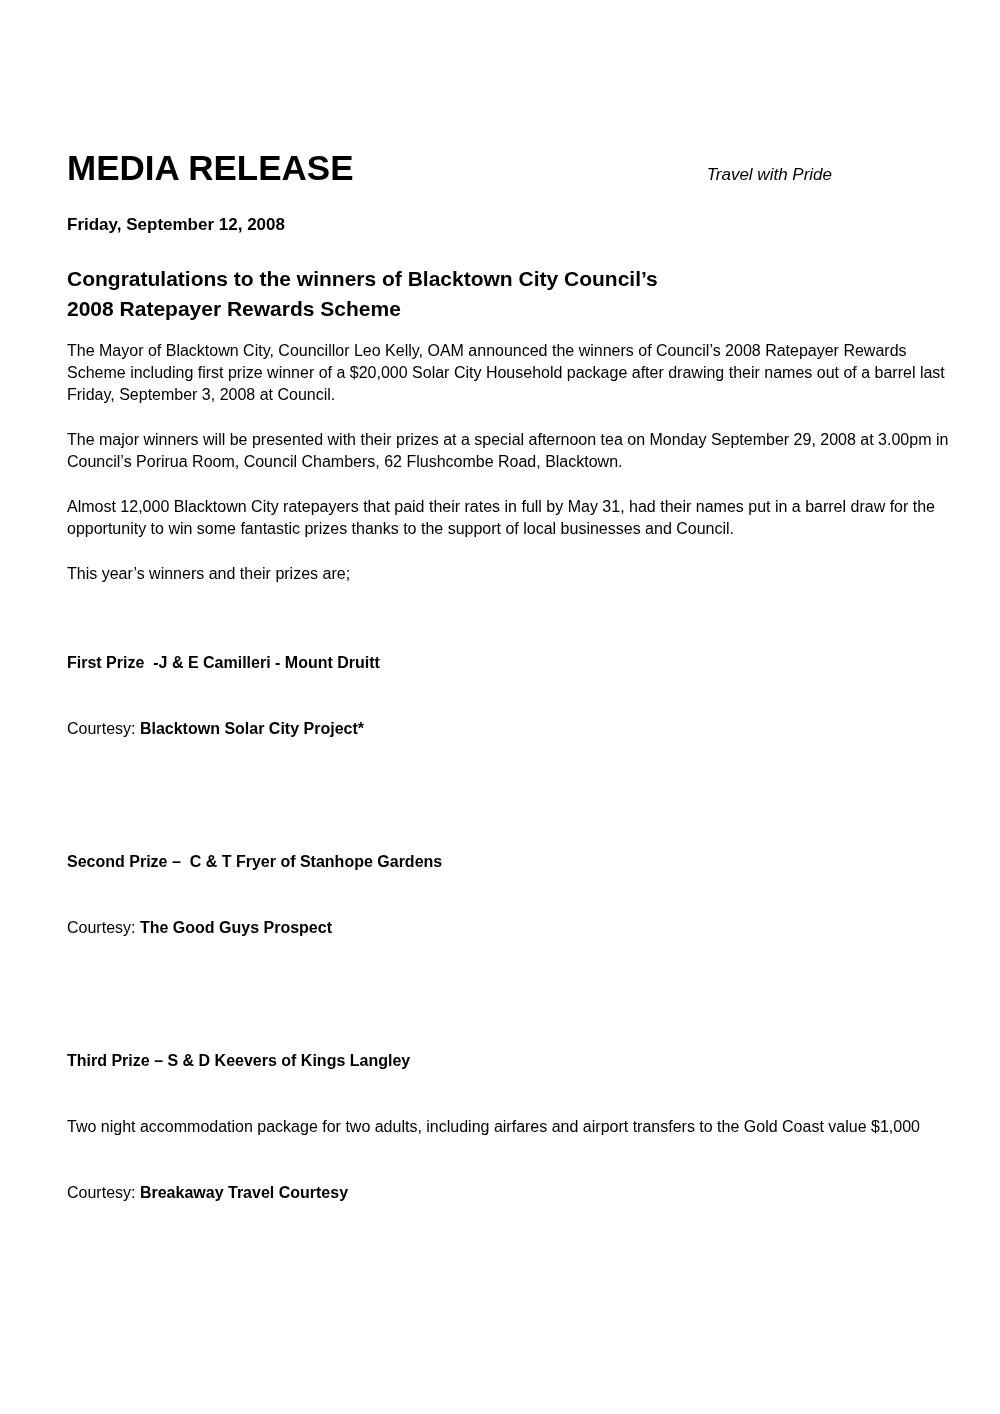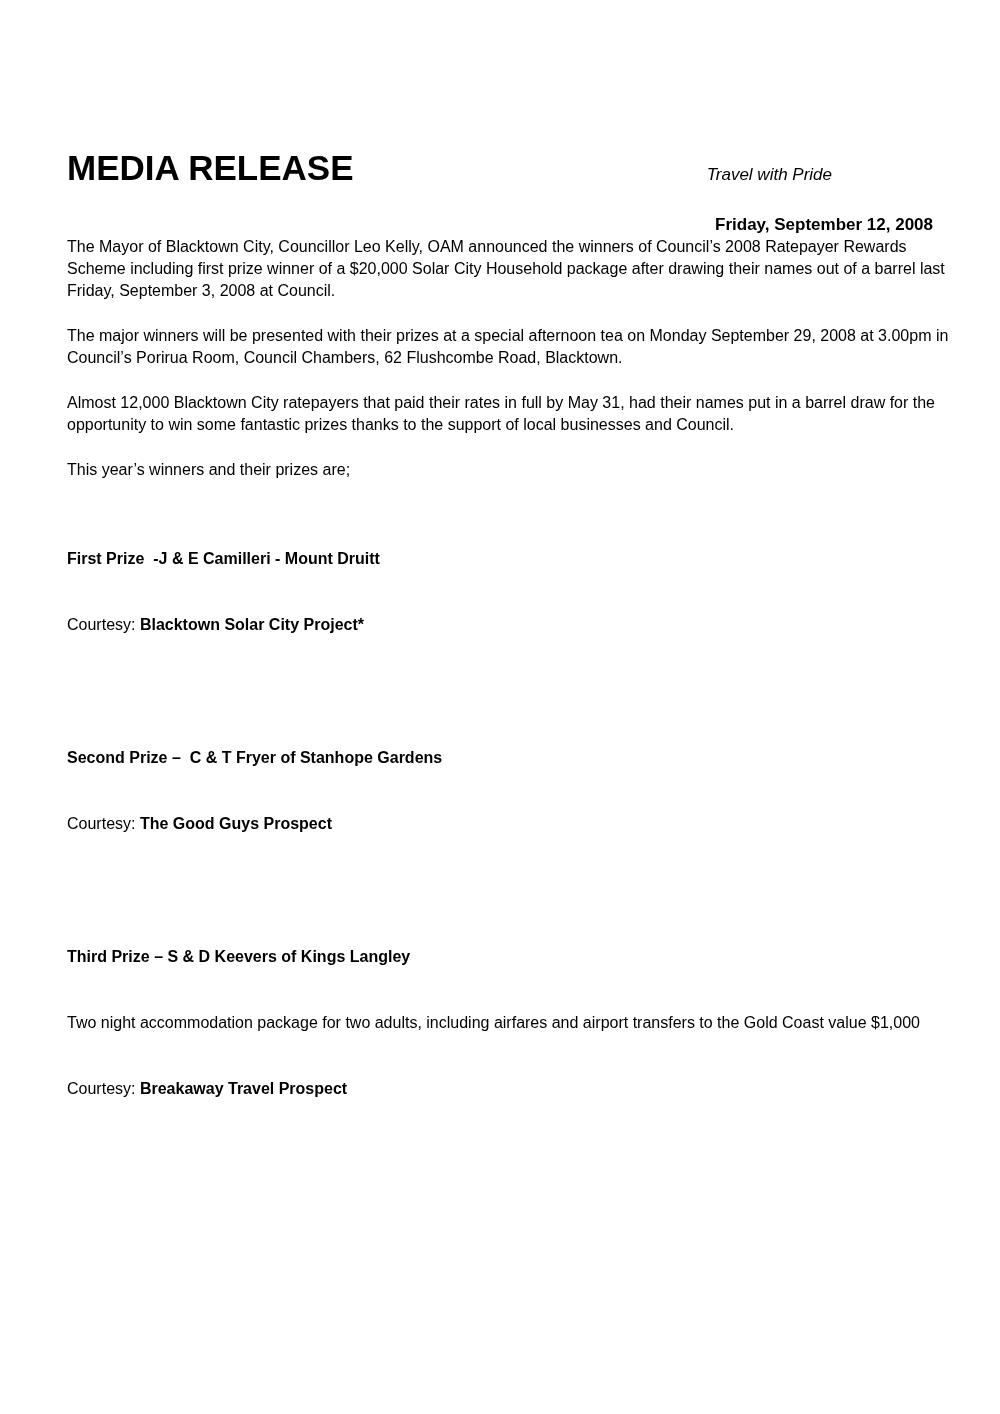--- a/index.html
+++ b/index.html
@@ -25,21 +25,21 @@
     margin: 0 33px 23px 67px;
     white-space: pre-wrap;
   }
   .block p {
     margin: 0;
     white-space: pre-wrap;
   }
   .centered {
     margin-left: 67px;
     margin-right: 67px;
-    text-align: right;
+    text-align: left;
   }
   .masthead {
     display: flex;
     align-items: baseline;
     margin: 0 40px 0 67px;
     height: 40px;
   }
   .masthead-title {
     font-size: 35px;
     line-height: 40px;
@@ -73,35 +73,39 @@
 
 <div class="page">
 
   <div class="masthead">
     <span class="masthead-title">MEDIA RELEASE</span>
     <span class="tagline">Travel with Pride</span>
   </div>
 
   <p class="para centered date-line">Friday, September 12, 2008</p>
 
+  <div class="centered headline">
+    <p>Congratulations to the winners of Blacktown City Council’s</p>
+    <p>2008 Ratepayer Rewards Scheme</p>
+  </div>
 
   <p class="para">The Mayor of Blacktown City, Councillor Leo Kelly, OAM announced the winners of Council’s 2008 Ratepayer Rewards Scheme including first prize winner of a $20,000 Solar City Household package after drawing their names out of a barrel last Friday, September 3, 2008 at Council.</p>
   <p class="para">The major winners will be presented with their prizes at a special afternoon tea on Monday September 29, 2008 at 3.00pm in Council’s Porirua Room, Council Chambers, 62 Flushcombe Road, Blacktown.</p>
   <p class="para">Almost 12,000 Blacktown City ratepayers that paid their rates in full by May 31, had their names put in a barrel draw for the opportunity to win some fantastic prizes thanks to the support of local businesses and Council.</p>
   <p class="para">This year’s winners and their prizes are;</p>
 
   <div class="block">
     <p class="bold">First Prize  -J &amp; E Camilleri - Mount Druitt</p>
     <p><span>Courtesy: </span><span class="bold">Blacktown Solar City Project*</span></p>
   </div>
 
   <div class="block">
     <p class="bold">Second Prize –  C &amp; T Fryer of Stanhope Gardens</p>
     <p><span>Courtesy: </span><span class="bold">The Good Guys Prospect</span></p>
   </div>
 
   <div class="block">
     <p class="bold">Third Prize – S &amp; D Keevers of Kings Langley</p>
     <p>Two night accommodation package for two adults, including airfares and airport transfers to the Gold Coast value $1,000</p>
-    <p><span>Courtesy: </span><span class="bold">Breakaway Travel Prospect</span></p>
+    <p><span>Courtesy: </span><span class="bold">Breakaway Travel Courtesy</span></p>
   </div>
 
 </div>
 
 </body></html>

